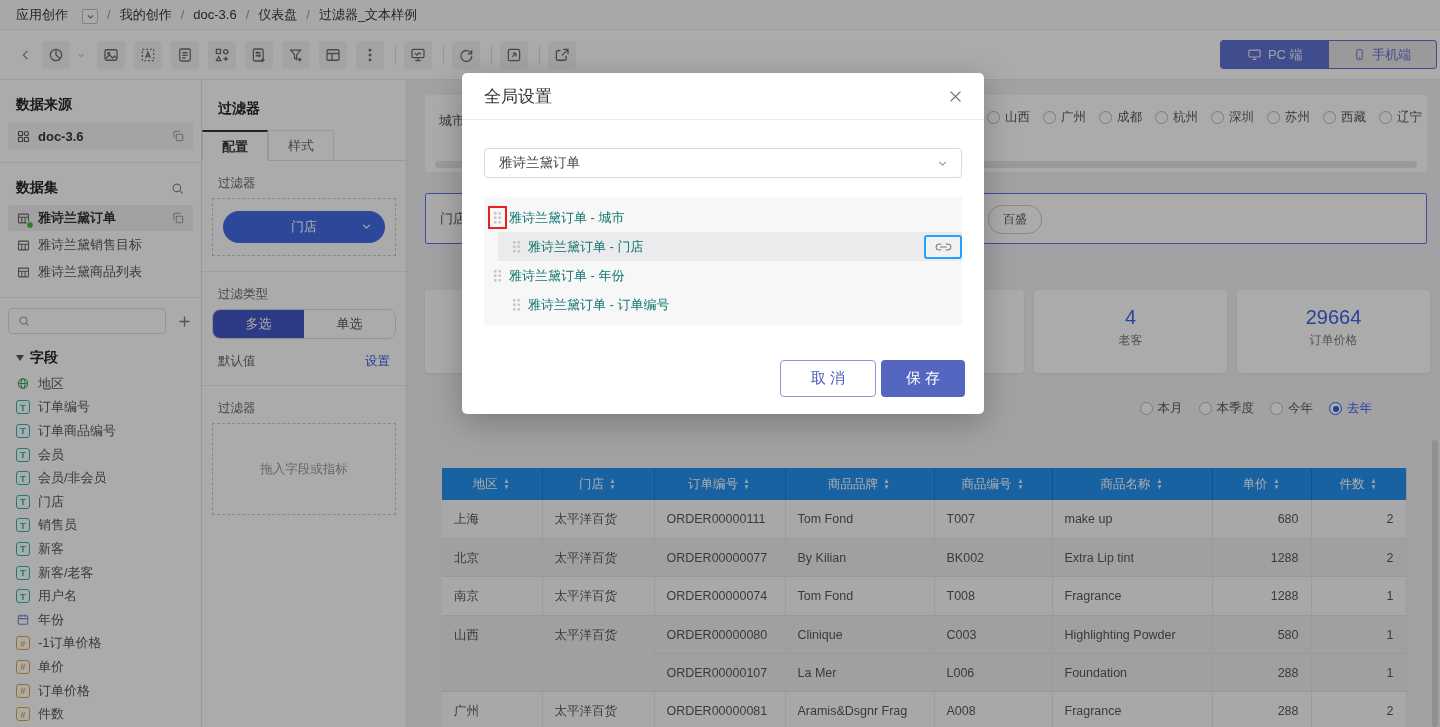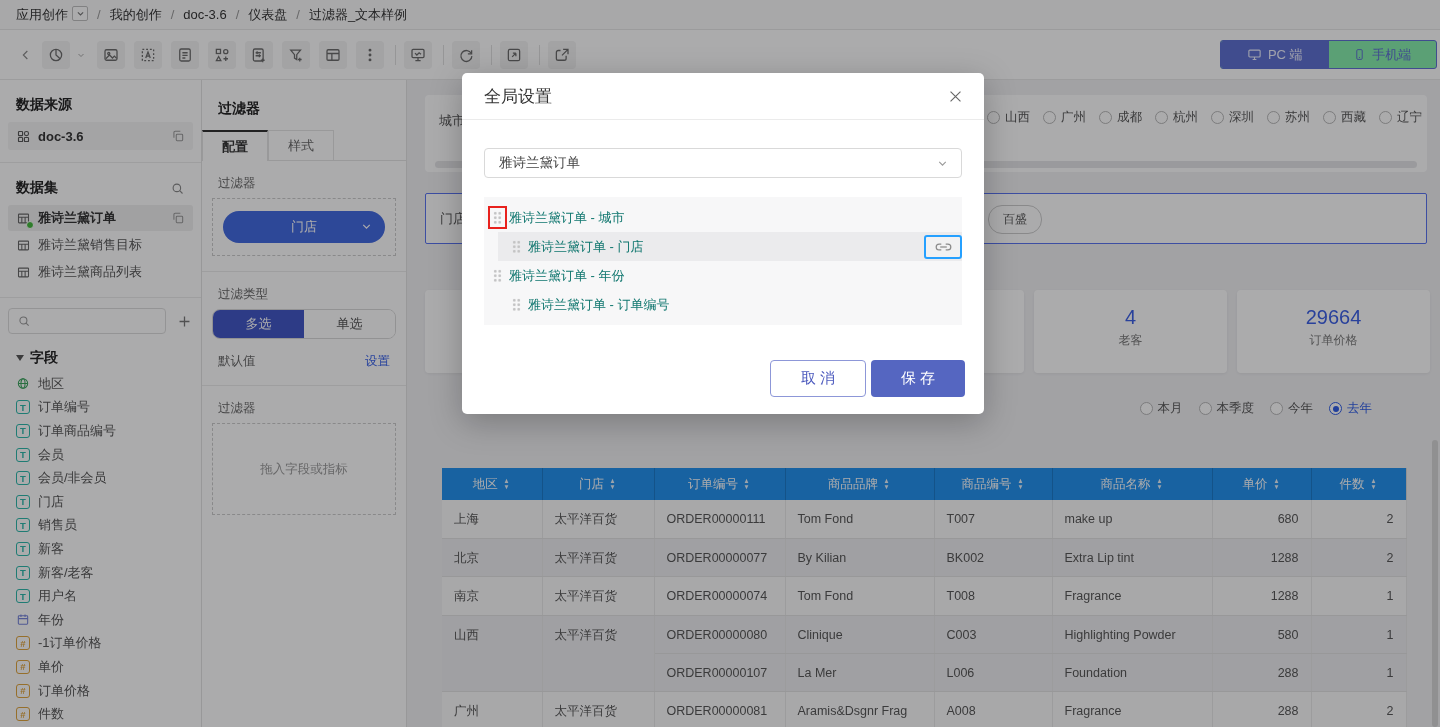--- a/index.html
+++ b/index.html
@@ -2,31 +2,31 @@
 <html><head>
 <meta charset="utf-8">
 <style>
   * { margin:0; padding:0; box-sizing:border-box; }
   html,body { width:1440px; height:727px; overflow:hidden; font-family:"Liberation Sans","DejaVu Sans",sans-serif; background:#f1f1f3; }
   .app { position:absolute; inset:0; background:#fff; }
   svg { display:block; }
 
   
   .crumbbar { height:30px; background:#fbfbfb; border-bottom:1px solid #e7e7e7; display:flex; align-items:center; padding-left:16px; gap:9px; font-size:13px; color:#333; }
-  .crumb-app { display:flex; align-items:flex-start; gap:4px; }
+  .crumb-app { display:flex; align-items:flex-end; gap:14px; }
   .dd-box { width:16px; height:15px; border:1px solid #c0c0c0; border-radius:2px; display:flex; align-items:center; justify-content:center; color:#777; background:#fff; }
   .crumb-sep { color:#999; }
 
   
   .toolbar { height:50px; background:#fff; border-bottom:1px solid #e8e8e8; display:flex; align-items:center; padding:0 12px; position:relative; }
   .tb-btn { width:28px; height:28px; margin-right:9px; border-radius:4px; background:#f3f3f3; color:#6b6b6b; display:flex; align-items:center; justify-content:center; }
   .tb-btn.plain { background:transparent; color:#888; margin-right:2px; }
   .tb-caret { color:#999; margin:0 10px 0 -4px; }
   .tb-sep { width:1px; height:20px; background:#e0e0e0; margin:0 8px 0 2px; }
-  .device-toggle { position:absolute; right:3px; top:10px; height:29px; width:217px; border:1px solid #5d6fd2; border-radius:3px; display:flex; overflow:hidden; background:#86efac; }
+  .device-toggle { position:absolute; right:3px; top:10px; height:29px; width:217px; border:1px solid #5d6fd2; border-radius:3px; display:flex; overflow:hidden; background:#e5e5e5; }
   .seg { flex:1; display:flex; align-items:center; justify-content:center; gap:6px; font-size:13px; color:#5d6fd2; }
   .seg.active { background:#5d6fd2; color:#eef0ff; }
 
   
   .workspace { display:flex; height:647px; }
   .sidebar { width:202px; background:#fff; border-right:1px solid #e2e2e2; flex:none; overflow:hidden; }
   .side-title { margin:16px 16px 8px; font-size:14px; font-weight:bold; color:#222; display:flex; align-items:center; }
   .side-title .right-ic { margin-left:auto; color:#888; }
   .doc-row { margin:2px 8px 0; height:28px; background:#f5f5f5; border-radius:3px; display:flex; align-items:center; padding:0 8px; gap:7px; color:#555; }
   .doc-row .nm { font-size:13px; font-weight:bold; color:#333; flex:1; }
@@ -107,21 +107,21 @@
   .m-item.ind0 { padding-left:9px; }
   .m-item.ind1 { margin-left:14px; padding-left:14px; }
   .m-item.hl { background:#ebebed; }
   .handle { width:9px; height:13px; margin-right:7px; flex:none;
     background-image:radial-gradient(circle,#c3c3c3 1.2px,transparent 1.4px); background-size:4.5px 4.5px; }
   .red-frame { outline:2.5px solid #e8211d; outline-offset:3.5px; }
   .link-btn { margin-left:auto; width:38px; height:24px; border:2.5px solid #25a0ff; border-radius:3px; display:flex; align-items:center; justify-content:center; color:#8a8a8a; background:#f1f1f2; }
   .m-foot { position:absolute; right:19px; bottom:17px; display:flex; gap:5px; }
   .btn { height:37px; border-radius:4px; font-size:15px; display:flex; align-items:center; justify-content:center; letter-spacing:4px; padding-left:4px;font-family:Liberation Serif, serif; }
   .btn.ghost { width:96px; background:#fff; border:1px solid #8d97d8; color:#4a58bd; }
-  .btn.primary { width:94px; background:#5566c1; color:#fff; }
+  .btn.primary { width:84px; background:#5566c1; color:#fff; }
 </style>
 </head>
 <body>
 
 <div class="app">
 
   <div class="crumbbar">
     <span class="crumb-app">
       <span>应用创作</span>
       <span class="dd-box">

